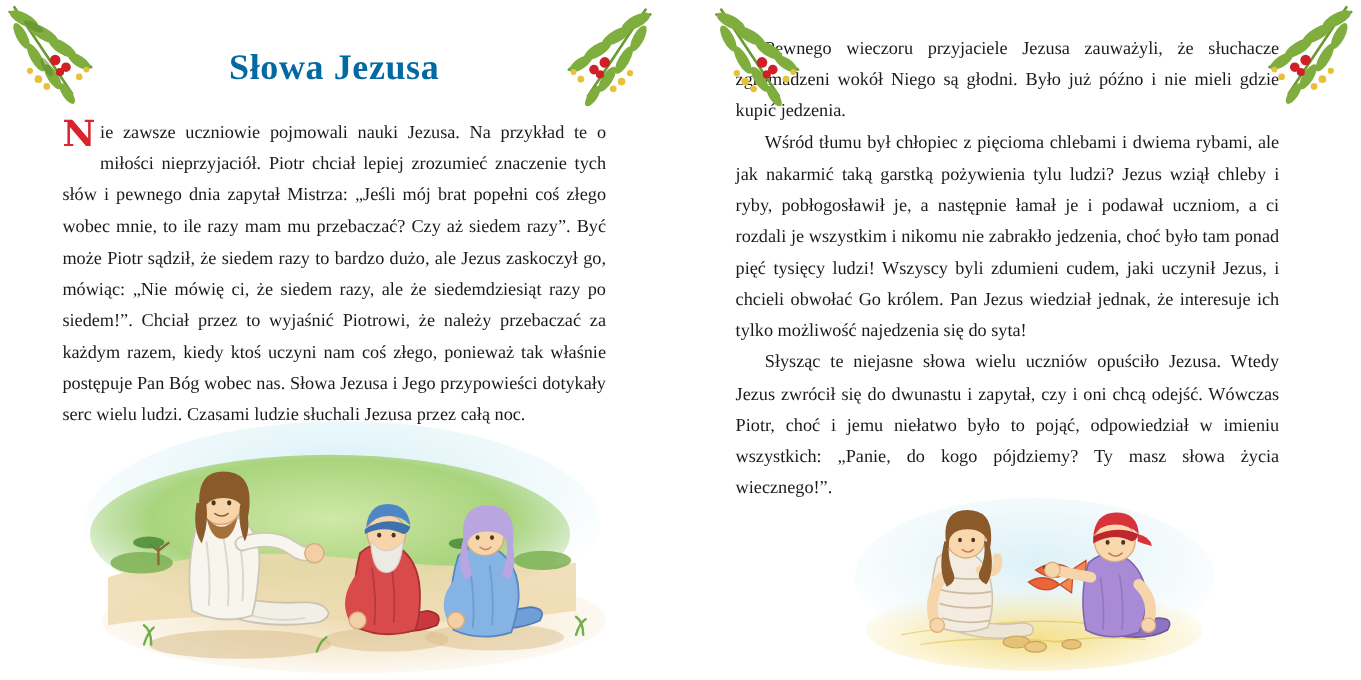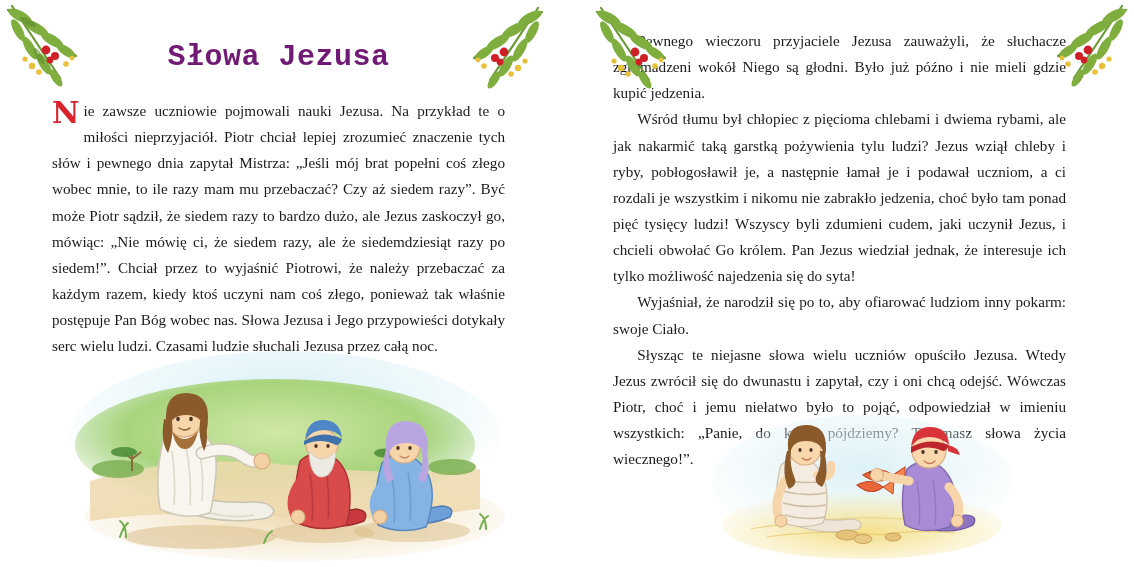--- a/index.html
+++ b/index.html
@@ -25,22 +25,22 @@
     width: 567px;
     height: 567px;
     box-sizing: border-box;
   }
   .leaf.left  { padding: 0 62px 0 52px; }
   .leaf.right { padding: 0 68px 0 46px; }
 
   
   .title {
     text-align: center;
-    color: #701a75;
-    font-family: Liberation Mono, monospace;
+    color: #0369a1;
+    font-family: Liberation Serif, serif;
     font-weight: bold;
     font-size: 30px;
     letter-spacing: 0.5px;
     margin: 30px 0 0 0;
     padding-top: 10px;
   }
 
   
   .body-text {
     margin-top: 24px;
@@ -359,21 +359,20 @@
             <circle cx="71" cy="68" r="2.8"></circle>
             <circle cx="85" cy="55" r="2.6"></circle>
         <circle cx="44" cy="60" r="2.8"></circle>
             <circle cx="38" cy="54" r="2.4"></circle>
       </g>
     </svg>
 
     <div class="body-text">
       <p>Pewnego wieczoru przyjaciele Jezusa zauważyli, że słuchacze zgromadzeni wokół Niego są głodni. Było już późno i nie mieli gdzie kupić jedzenia.</p>
       <p>Wśród tłumu był chłopiec z pięcioma chlebami i dwiema rybami, ale jak nakarmić taką garstką pożywienia tylu ludzi? Jezus wziął chleby i ryby, pobłogosławił je, a następnie łamał je i podawał uczniom, a ci rozdali je wszystkim i nikomu nie zabrakło jedzenia, choć było tam ponad pięć tysięcy ludzi! Wszyscy byli zdumieni cudem, jaki uczynił Jezus, i chcieli obwołać Go królem. Pan Jezus wiedział jednak, że interesuje ich tylko możliwość najedzenia się do syta!</p>
-      <p>Wyjaśniał, że narodził się po to, aby ofiarować ludziom inny pokarm: swoje Ciało.</p>
       <p>Słysząc te niejasne słowa wielu uczniów opuściło Jezusa. Wtedy Jezus zwrócił się do dwunastu i zapytał, czy i oni chcą odejść. Wówczas Piotr, choć i jemu niełatwo było to pojąć, odpowiedział w imieniu wszystkich: „Panie, do kogo pójdziemy? Ty masz słowa życia wiecznego!”.</p>
     </div>
 
     <svg class="illus illus-right" viewBox="0 0 330 160">
       <defs>
         <radialGradient id="blanketR" cx="50%" cy="60%" r="60%">
           <stop offset="0%" stop-color="#f5e08a"></stop>
           <stop offset="100%" stop-color="#f5e08a" stop-opacity="0"></stop>
         </radialGradient>
         <radialGradient id="skyR" cx="50%" cy="40%" r="60%">

